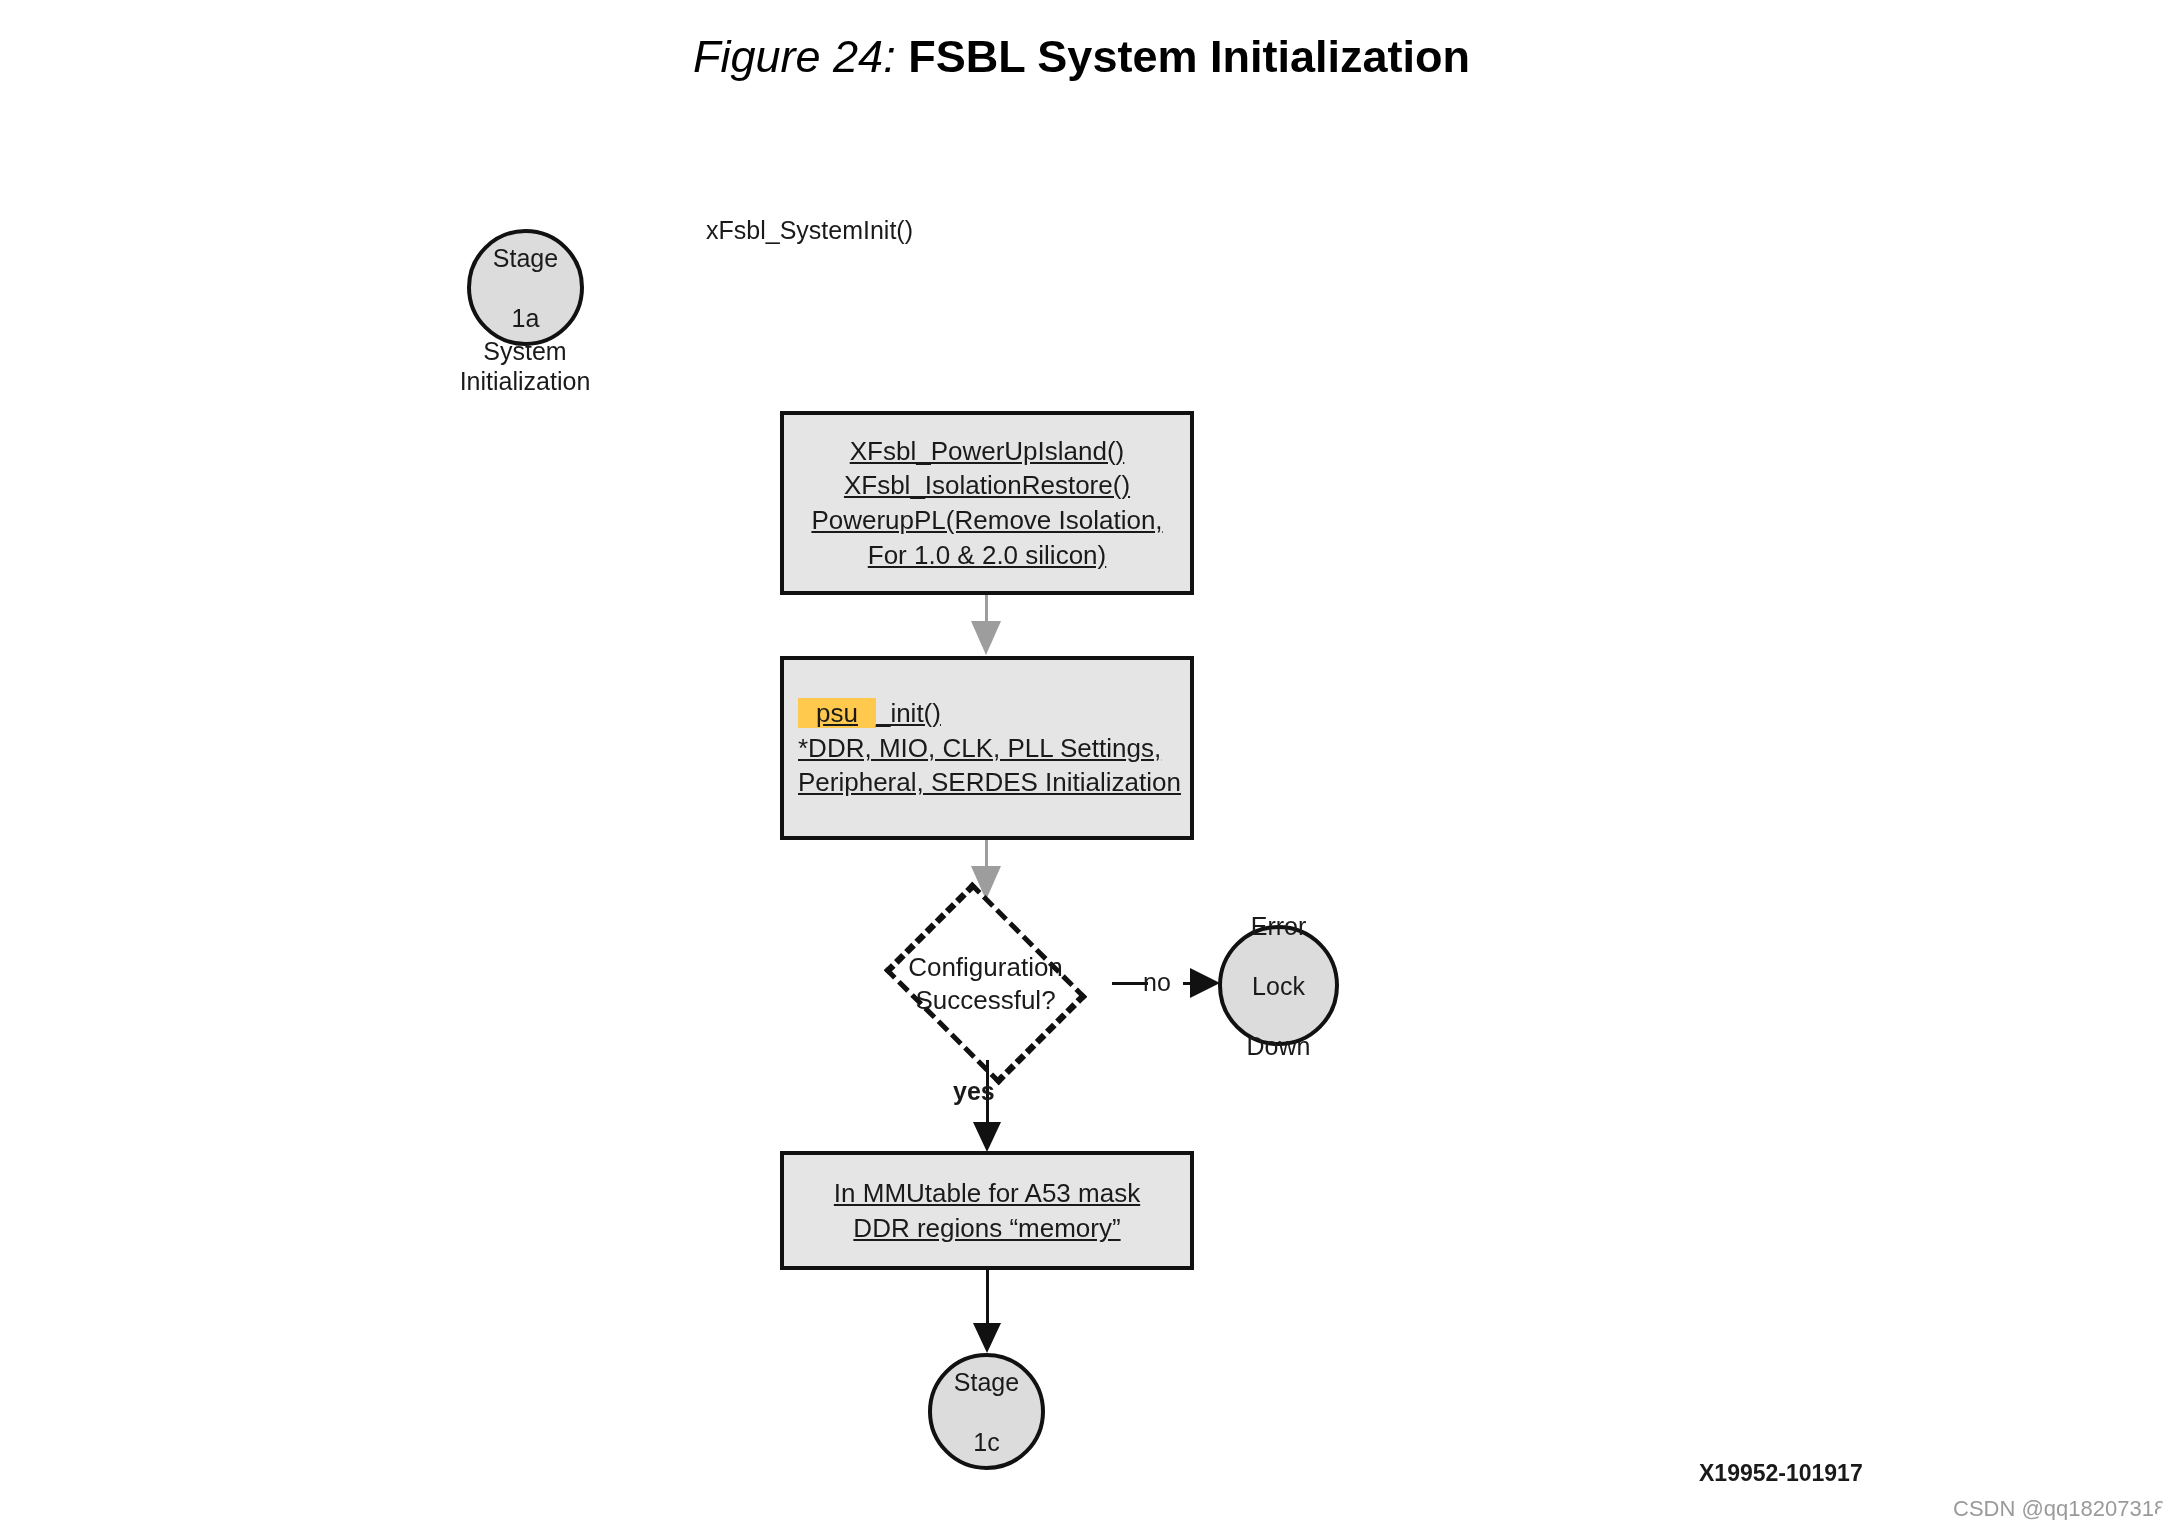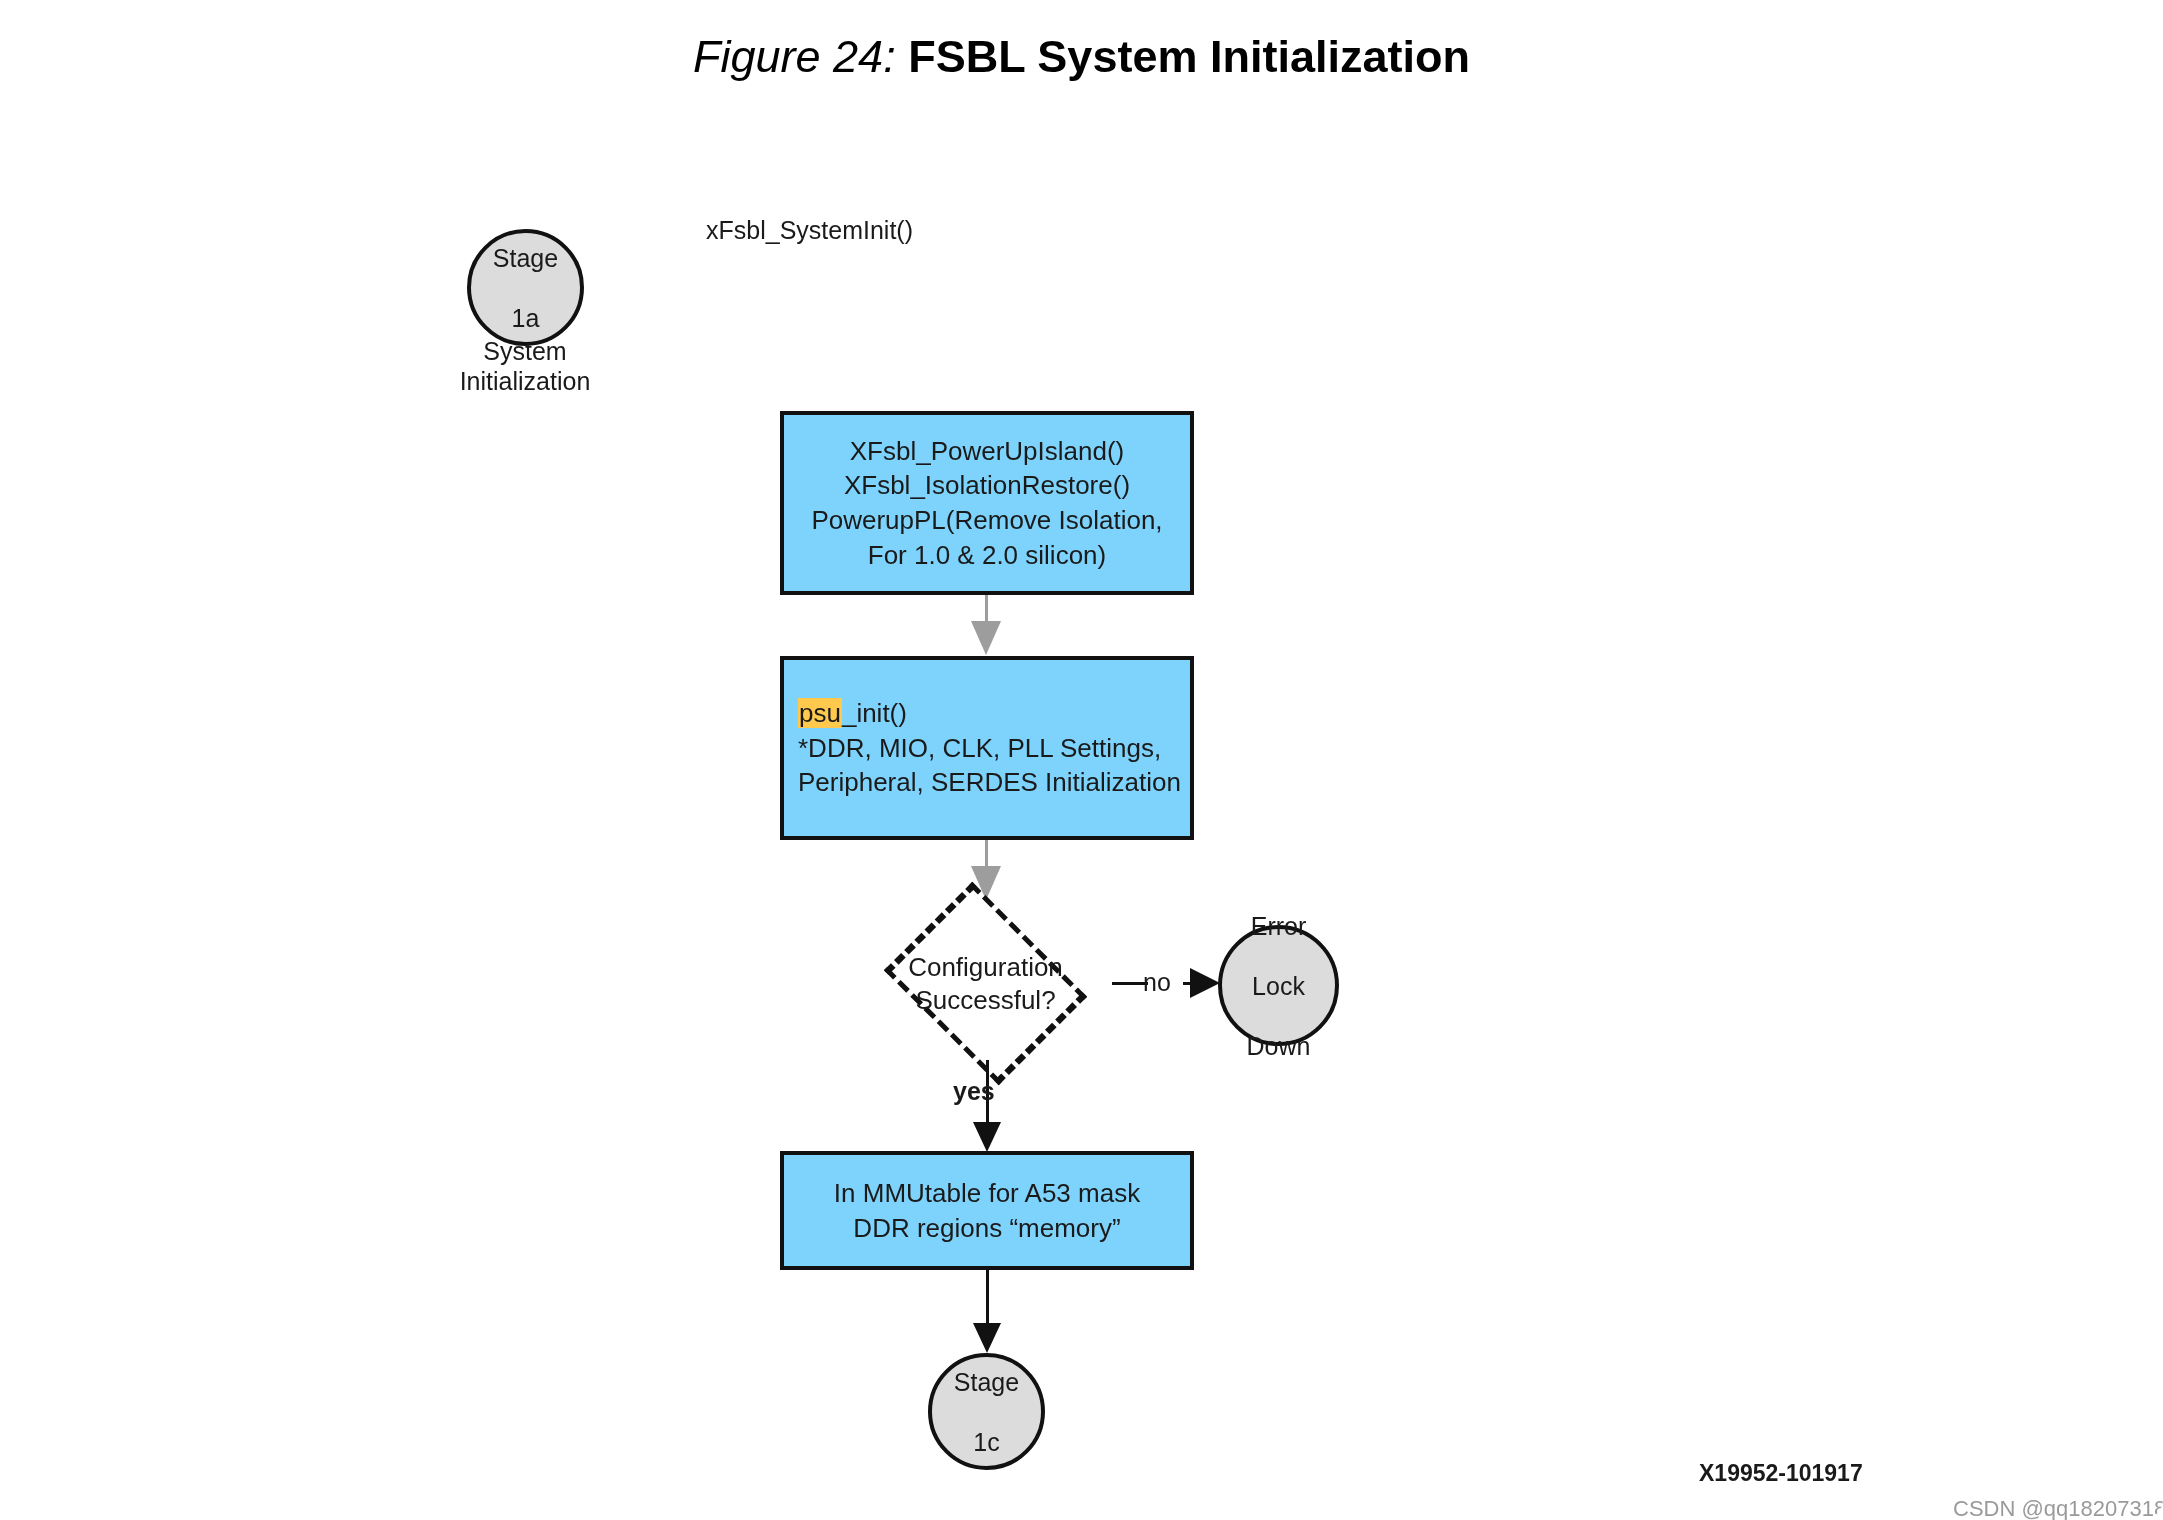--- a/index.html
+++ b/index.html
@@ -53,36 +53,37 @@
     text-align: center;
     font-size: 25px;
     line-height: 1.12;
     color: #1a1a1a;
     gap: 32px;
   }
 
   
   .box {
     position: absolute;
-    background: #7dd3fc;
+    background: #e5e5e5;
     border: 4px solid #111111;
     box-sizing: border-box;
     display: flex;
     flex-direction: column;
     justify-content: center;
     font-size: 26px;
     line-height: 1.33;
     color: #1a1a1a;
+    text-decoration: underline;
   }
   .box.center { align-items: center; text-align: center; }
   .box.left   { align-items: flex-start; text-align: left; padding-left: 14px; }
 
   .hl {
     background: #ffc94d;
-    padding: 0 1px;
+    padding: 0 18px;
   }
 
   
   .diamond-wrap {
     position: absolute;
   }
   .diamond-shape {
     position: absolute;
     left: 50%;
     top: 50%;

